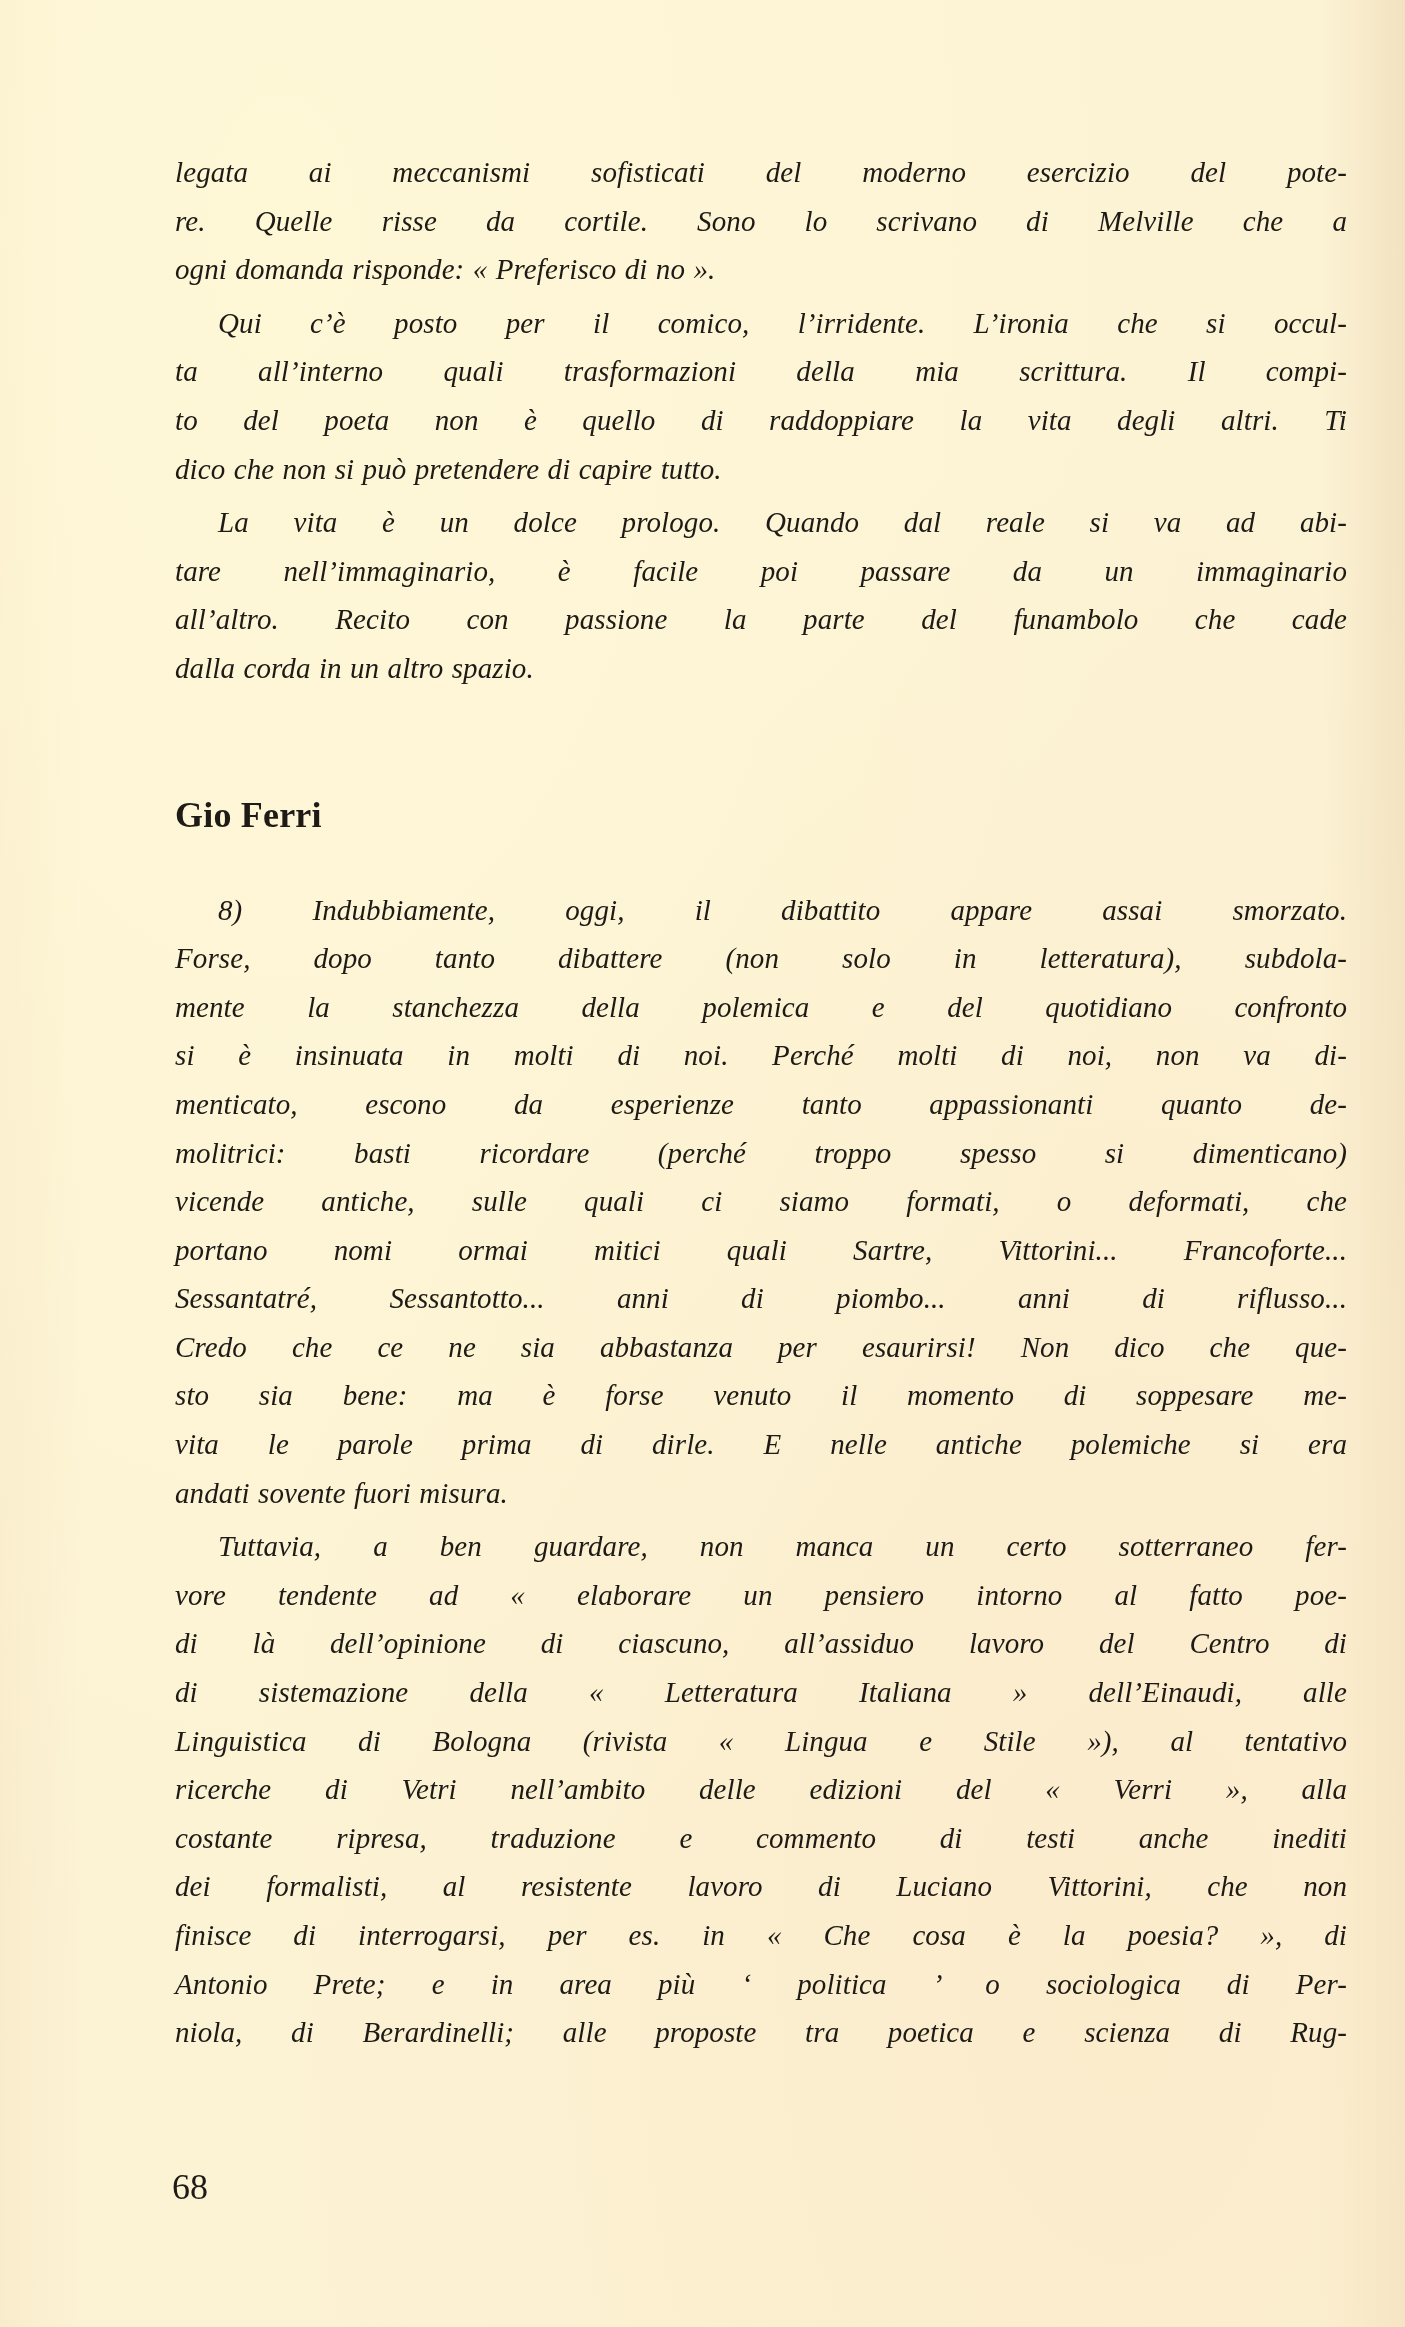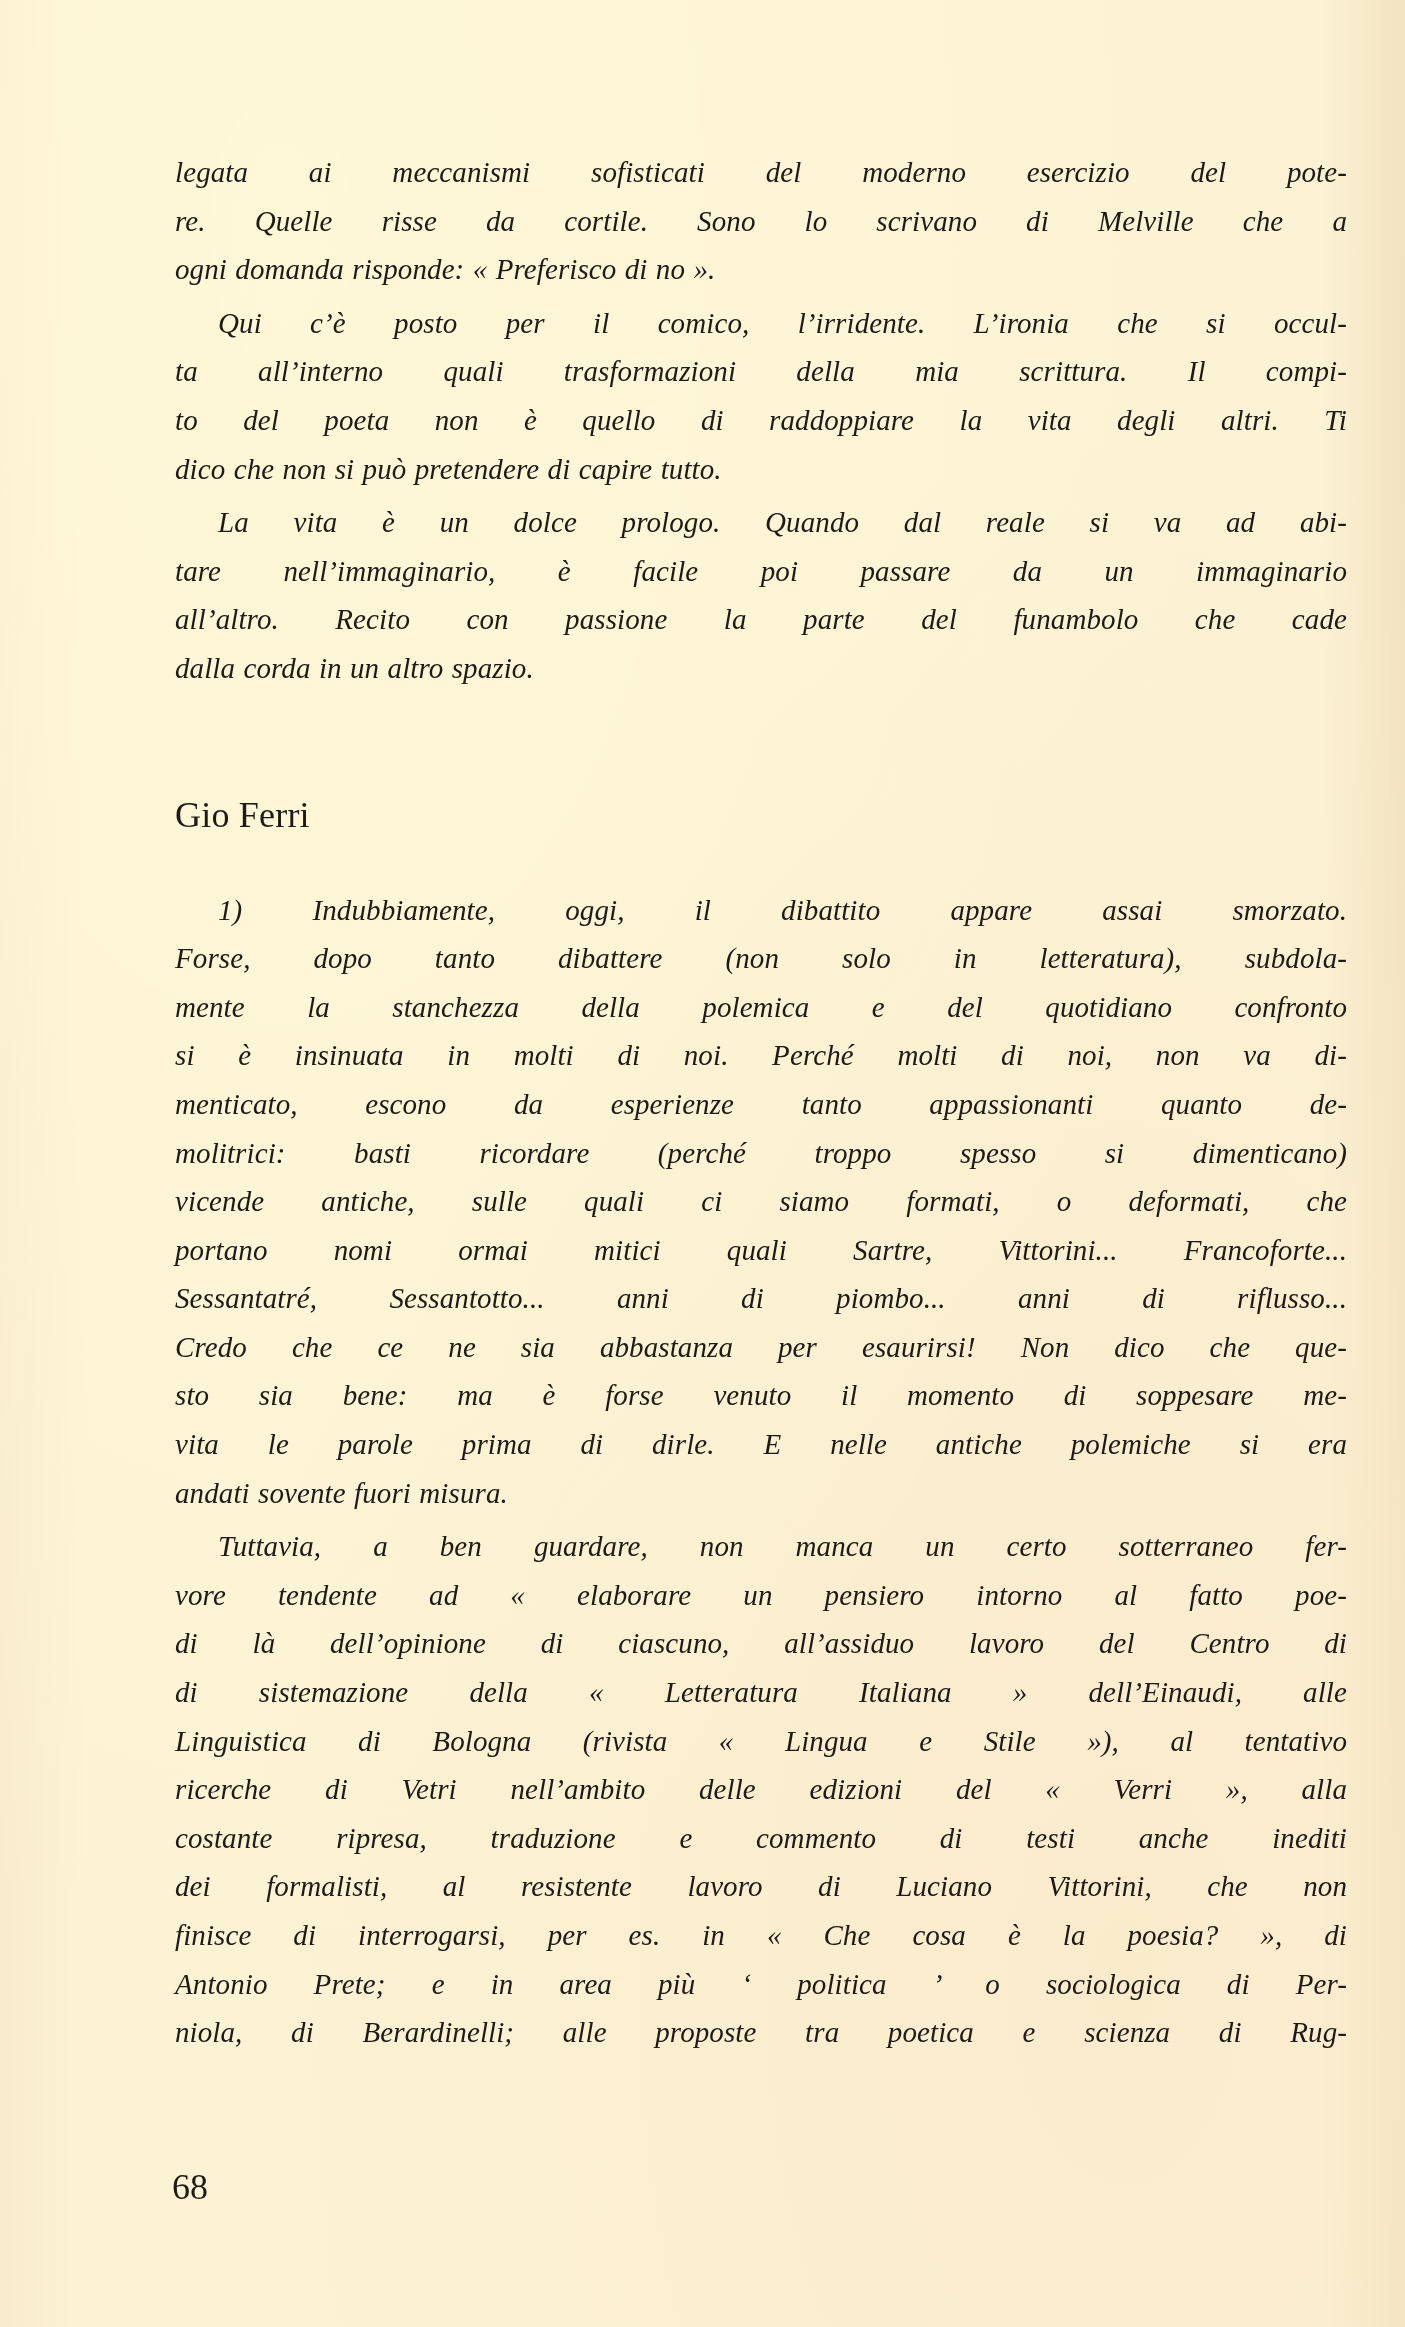--- a/index.html
+++ b/index.html
@@ -29,21 +29,21 @@
     text-indent: 43px;
     margin: 0 0 5px 0;
     hyphens: manual;
     letter-spacing: 0.1px;
     word-spacing: 1px;
     font-style: italic;
   }
   .para.first { text-indent: 0; }
   .heading {
     font-size: 36px;
-    font-weight: normal;
+    font-weight: bold;
     line-height: 48px;
     margin: 98px 0 47px 0;
     letter-spacing: 0.2px;
   }
   .line { display: block; text-align: justify; text-align-last: justify; }
   .line.last { text-align-last: left; }
   .line.indent { padding-left: 43px; }
   .page-number {
     position: absolute;
     left: 172px;
@@ -75,21 +75,21 @@
       <span class="line">tare nell’immaginario, è facile poi passare da un immaginario</span>
       <span class="line">all’altro. Recito con passione la parte del funambolo che cade</span>
       <span class="line last">dalla corda in un altro spazio.</span>
     </p>
   </div>
 
   <div>
     <h2 class="heading">Gio Ferri</h2>
 
     <p class="para first">
-      <span class="line indent">1) Indubbiamente, oggi, il dibattito appare assai smorzato.</span>
+      <span class="line indent">8) Indubbiamente, oggi, il dibattito appare assai smorzato.</span>
       <span class="line">Forse, dopo tanto dibattere (non solo in letteratura), subdola-</span>
       <span class="line">mente la stanchezza della polemica e del quotidiano confronto</span>
       <span class="line">si è insinuata in molti di noi. Perché molti di noi, non va di-</span>
       <span class="line">menticato, escono da esperienze tanto appassionanti quanto de-</span>
       <span class="line">molitrici: basti ricordare (perché troppo spesso si dimenticano)</span>
       <span class="line">vicende antiche, sulle quali ci siamo formati, o deformati, che</span>
       <span class="line">portano nomi ormai mitici quali Sartre, Vittorini... Francoforte...</span>
       <span class="line">Sessantatré, Sessantotto... anni di piombo... anni di riflusso...</span>
       <span class="line">Credo che ce ne sia abbastanza per esaurirsi! Non dico che que-</span>
       <span class="line">sto sia bene: ma è forse venuto il momento di soppesare me-</span>

